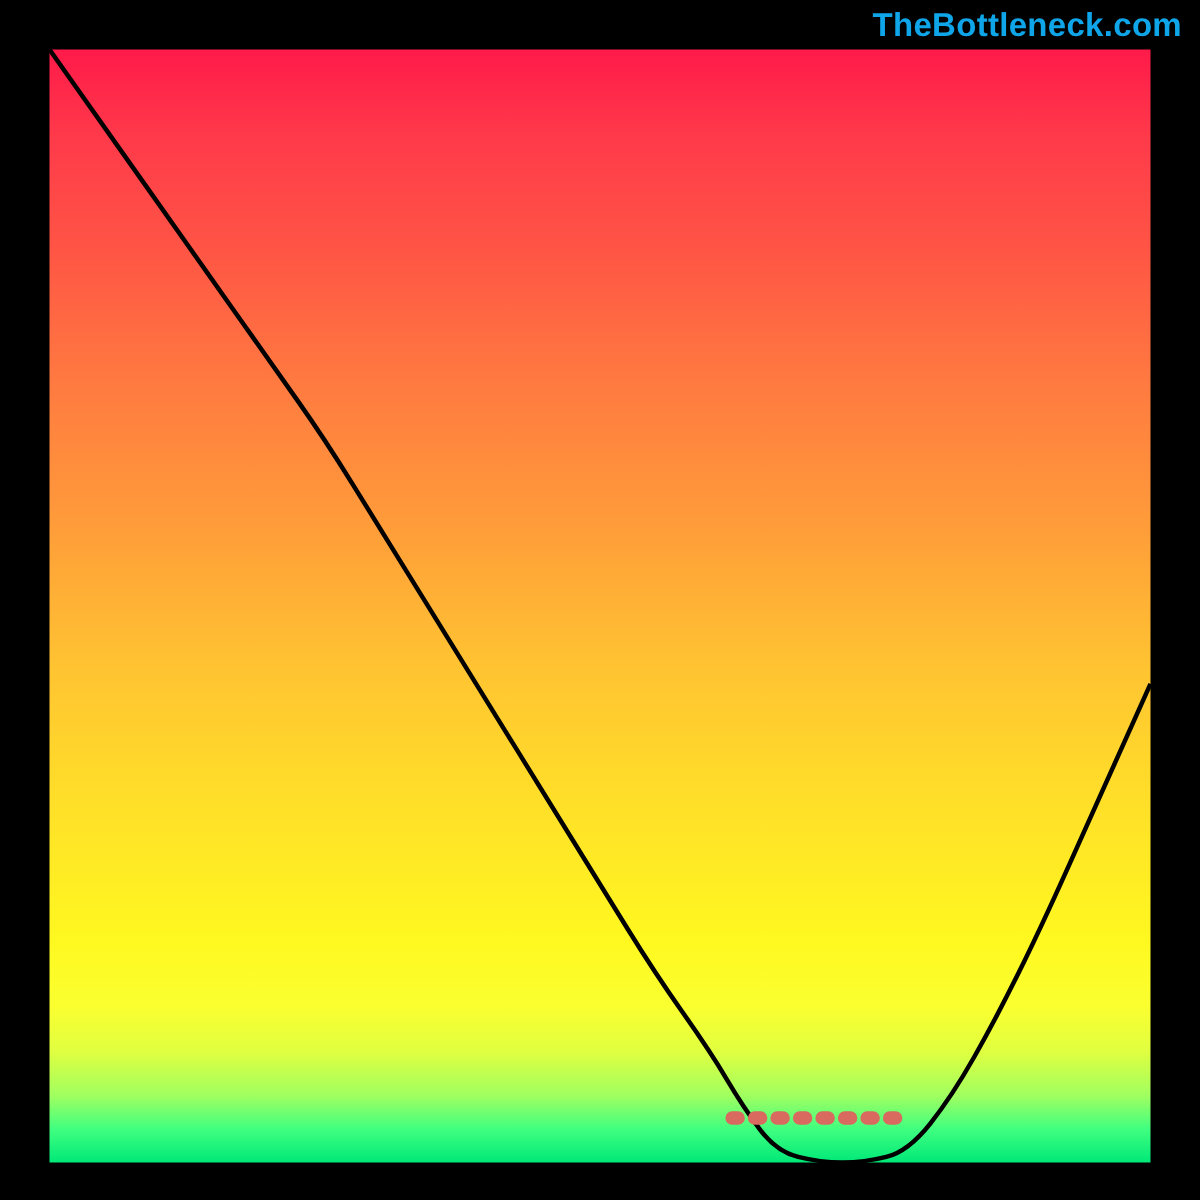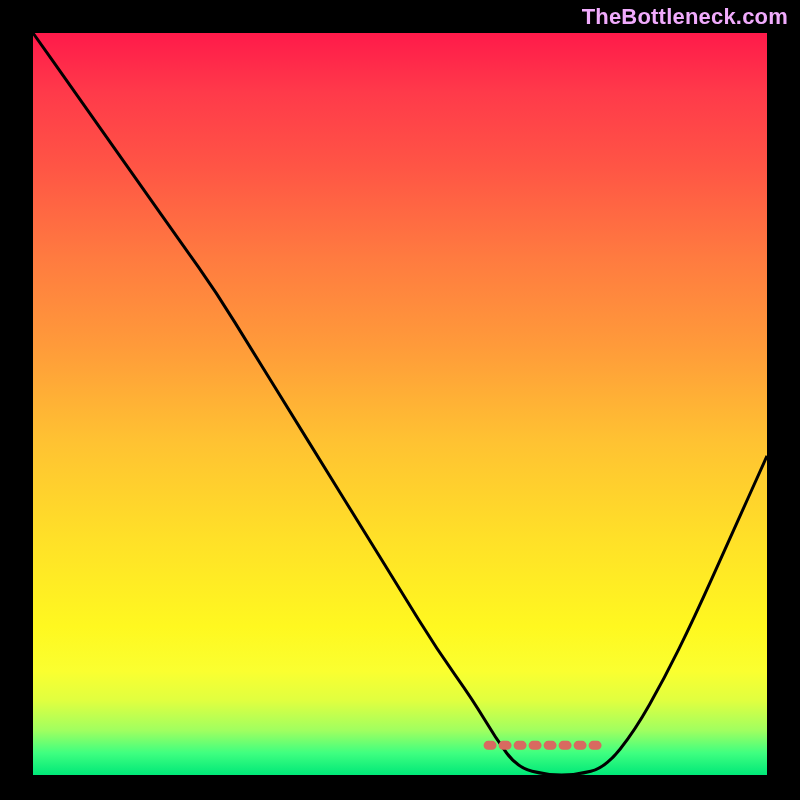--- a/index.html
+++ b/index.html
@@ -8,21 +8,21 @@
     height: 800px;
     background: #000;
     position: relative;
     font-family: Arial, sans-serif;
     overflow: hidden;
   }
   .watermark {
     position: absolute;
     top: 4px;
     right: 12px;
-    color: #f0abfc;
+    color: #0ea5e9;
     font-size: 22px;
     font-weight: bold;
     z-index: 10;
     letter-spacing: 0.2px;
   }
   .plot-area {
     position: absolute;
     left: 33px;
     top: 33px;
     width: 734px;

